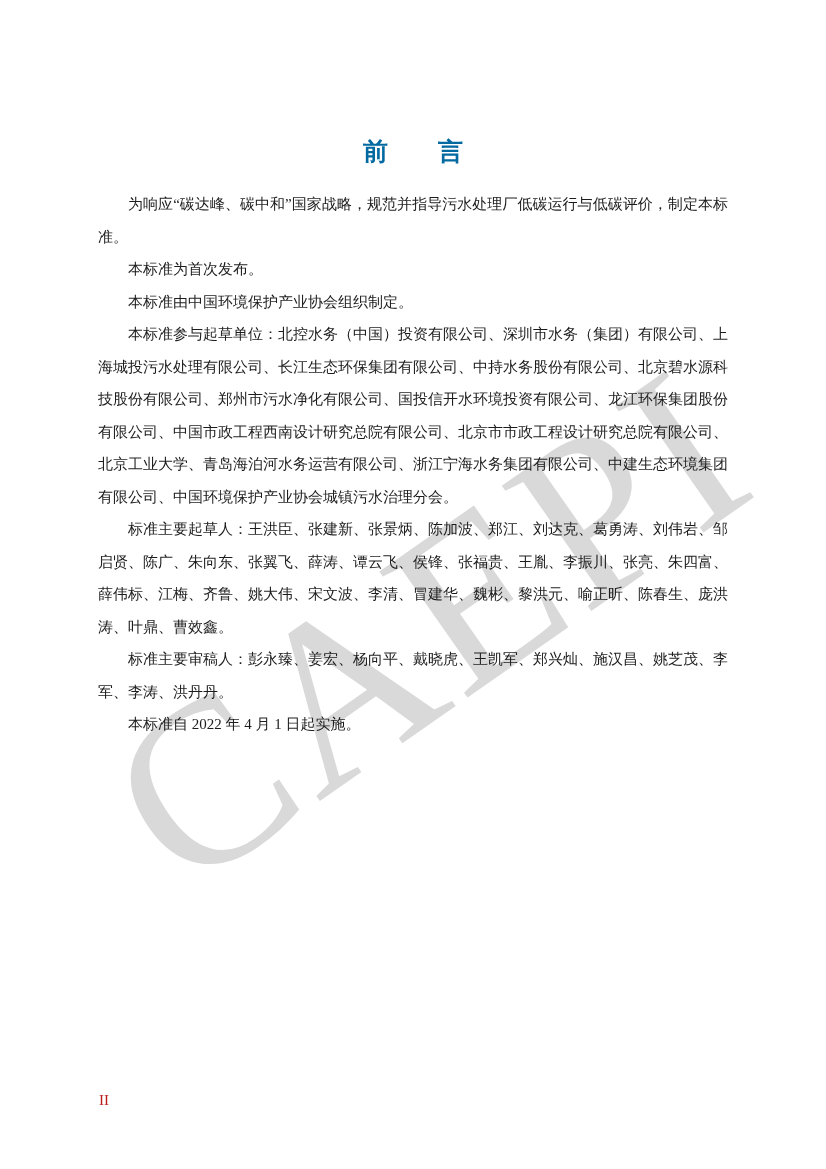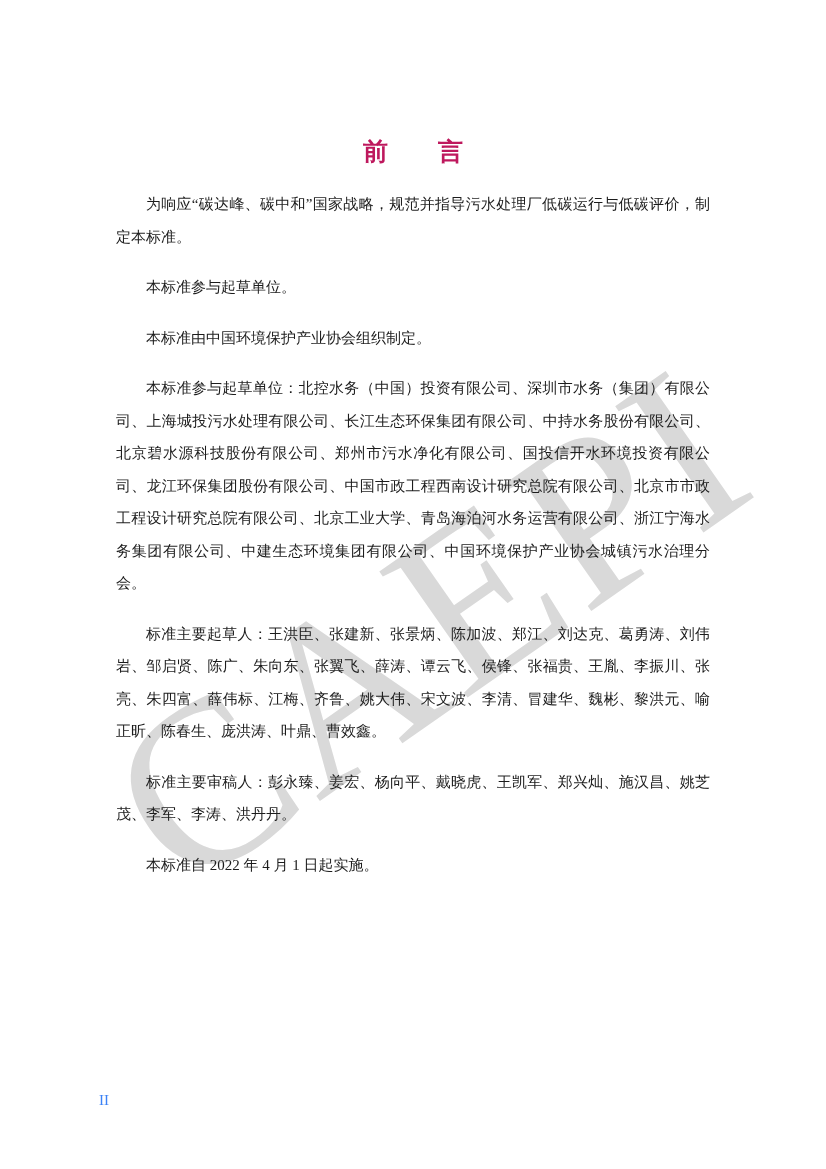--- a/index.html
+++ b/index.html
@@ -41,55 +41,55 @@
     top: 136px;
     width: 630px;
     z-index: 1;
   }
   .doc-title {
     margin: 0 0 20px 0;
     text-align: center;
     font-size: 25px;
     line-height: 32px;
     font-weight: bold;
-    color: #be185d;
+    color: #0369a1;
   }
   .para {
-    margin: 18px;
+    margin: 0;
     font-size: 15px;
     line-height: 32.5px;
     text-align: justify;
     text-indent: 2em;
     word-break: break-all;
   }
   .page-number {
     position: absolute;
     left: 99px;
     top: 1090px;
     font-size: 15px;
     line-height: 20px;
     z-index: 1;
-    color: #3b82f6;
+    color: #b91c1c;
   }
 </style>
 </head>
 <body>
 
 <div class="page">
 
   <div class="watermark">CAEPI</div>
 
   <div class="content">
 
     <h1 class="doc-title">前　　言</h1>
 
     <p class="para">为响应“碳达峰、碳中和”国家战略，规范并指导污水处理厂低碳运行与低碳评价，制定本标准。</p>
 
 
-    <p class="para">本标准参与起草单位。</p>
+    <p class="para">本标准为首次发布。</p>
 
     <p class="para">本标准由中国环境保护产业协会组织制定。</p>
 
 
     <p class="para">本标准参与起草单位：北控水务（中国）投资有限公司、深圳市水务（集团）有限公司、上海城投污水处理有限公司、长江生态环保集团有限公司、中持水务股份有限公司、北京碧水源科技股份有限公司、郑州市污水净化有限公司、国投信开水环境投资有限公司、龙江环保集团股份有限公司、中国市政工程西南设计研究总院有限公司、北京市市政工程设计研究总院有限公司、北京工业大学、青岛海泊河水务运营有限公司、浙江宁海水务集团有限公司、中建生态环境集团有限公司、中国环境保护产业协会城镇污水治理分会。</p>
 
     <p class="para">标准主要起草人：王洪臣、张建新、张景炳、陈加波、郑江、刘达克、葛勇涛、刘伟岩、邹启贤、陈广、朱向东、张翼飞、薛涛、谭云飞、侯锋、张福贵、王胤、李振川、张亮、朱四富、薛伟标、江梅、齐鲁、姚大伟、宋文波、李清、冒建华、魏彬、黎洪元、喻正昕、陈春生、庞洪涛、叶鼎、曹效鑫。</p>
 
     <p class="para">标准主要审稿人：彭永臻、姜宏、杨向平、戴晓虎、王凯军、郑兴灿、施汉昌、姚芝茂、李军、李涛、洪丹丹。</p>
 

